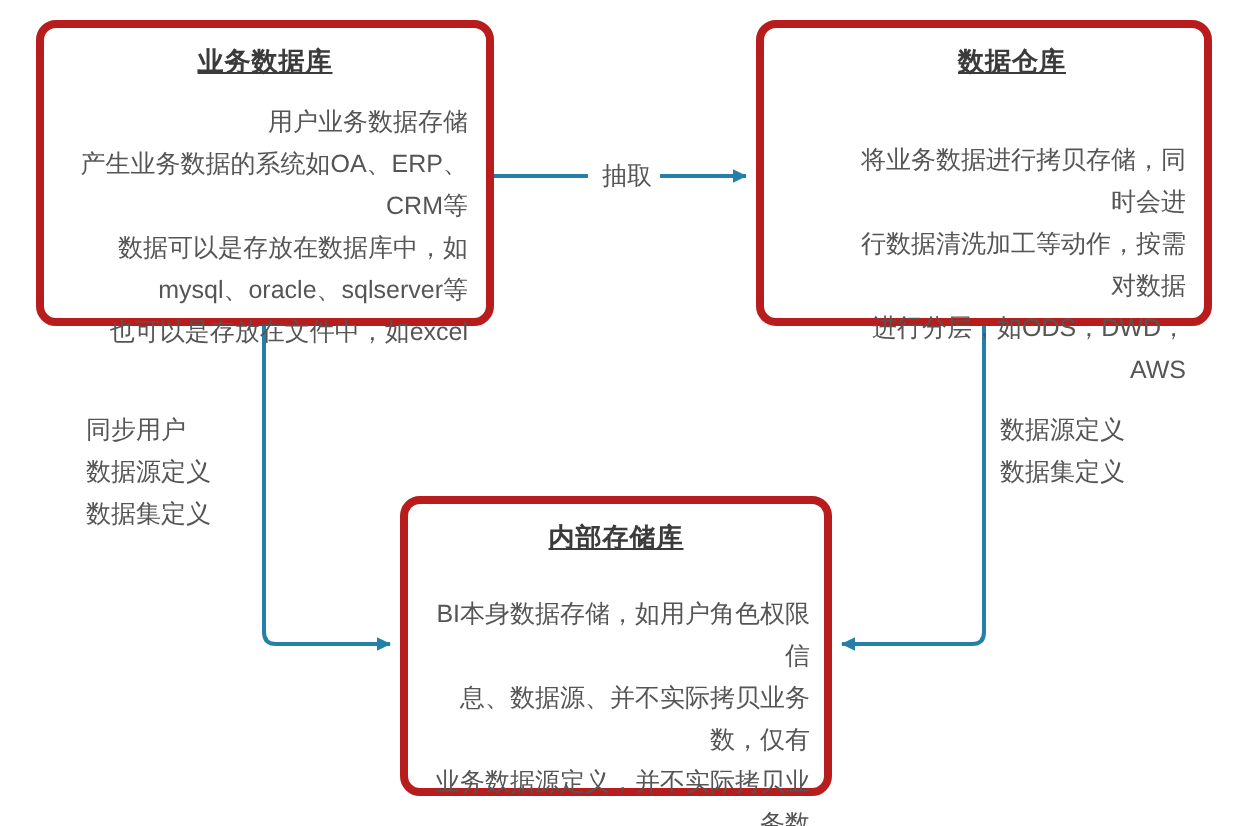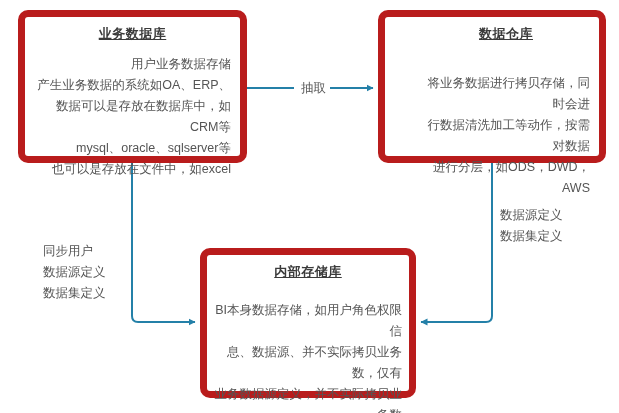--- a/index.html
+++ b/index.html
@@ -32,21 +32,21 @@
     height: 413px;
     z-index: 1;
   }
 
   
   .node {
     position: absolute;
     z-index: 2;
     box-sizing: border-box;
     background: #ffffff;
-    border: 7px solid #b91c1c;
+    border: 4px solid #b91c1c;
     border-radius: 10px;
     padding: 0;
   }
 
   .node-title {
     text-align: center;
     font-size: 13px;
     font-weight: bold;
     color: #3b3b3b;
     text-decoration: underline;
@@ -110,21 +110,20 @@
   }
   #label-extract {
     left: 297px;
     top: 78px;
     padding: 0 4px;
   }
   #label-left {
     left: 43px;
     top: 205px;
     text-align: left;
-    margin-top: 36px;
   }
   #label-right {
     left: 500px;
     top: 205px;
     text-align: left;
   }
   .edge-label span { display: block; }
 </style>
 </head>
 <body>
@@ -153,22 +152,22 @@
     <g>
       <path d="M 492 163 L 492 316 Q 492 322 486 322 L 421 322" fill="none" stroke="#2480a8" stroke-width="2" stroke-linecap="butt" stroke-linejoin="round" marker-end="url(#arrow-left)"></path>
     </g>
   </svg>
 
   <div class="node" id="node-source">
     <div class="node-title">业务数据库</div>
     <div class="node-body">
       <p>用户业务数据存储</p>
       <p>产生业务数据的系统如OA、ERP、</p>
+      <p>CRM等</p>
       <p>数据可以是存放在数据库中，如</p>
-      <p>CRM等</p>
       <p>mysql、oracle、sqlserver等</p>
       <p>也可以是存放在文件中，如excel</p>
     </div>
   </div>
 
   <div class="node" id="node-warehouse">
     <div class="node-title">数据仓库</div>
     <div class="node-body">
       <p>将业务数据进行拷贝存储，同时会进</p>
       <p>行数据清洗加工等动作，按需对数据</p>

